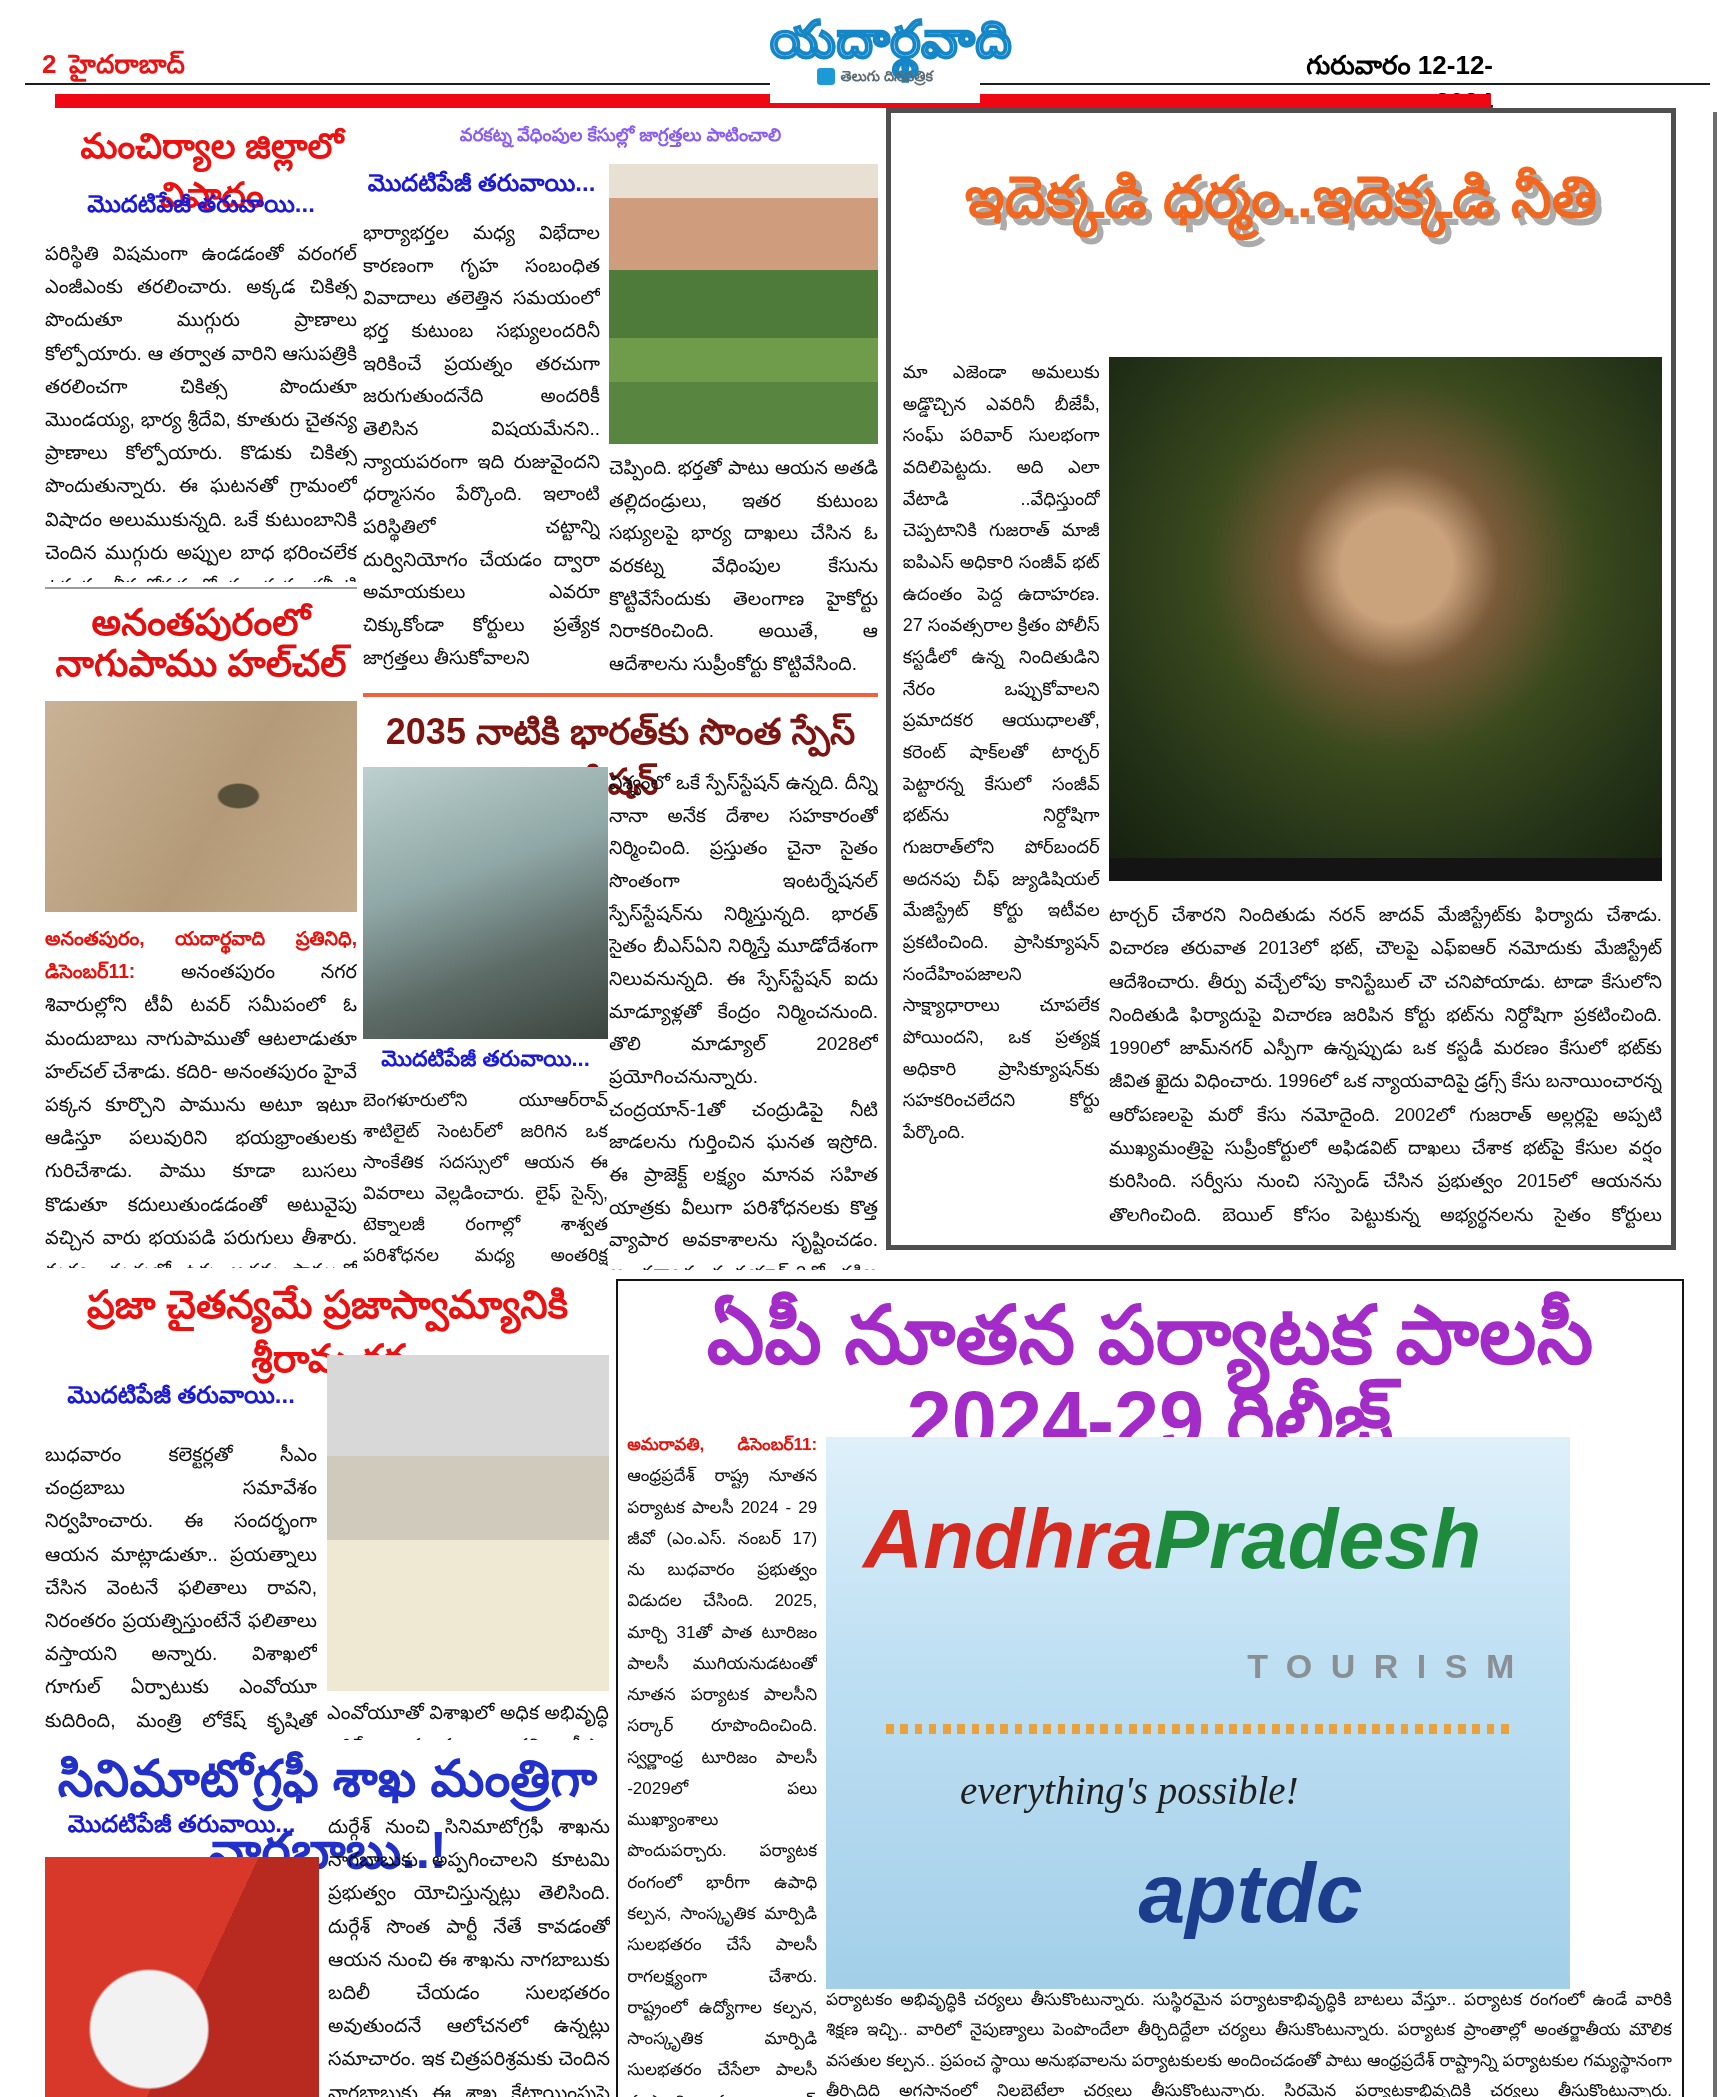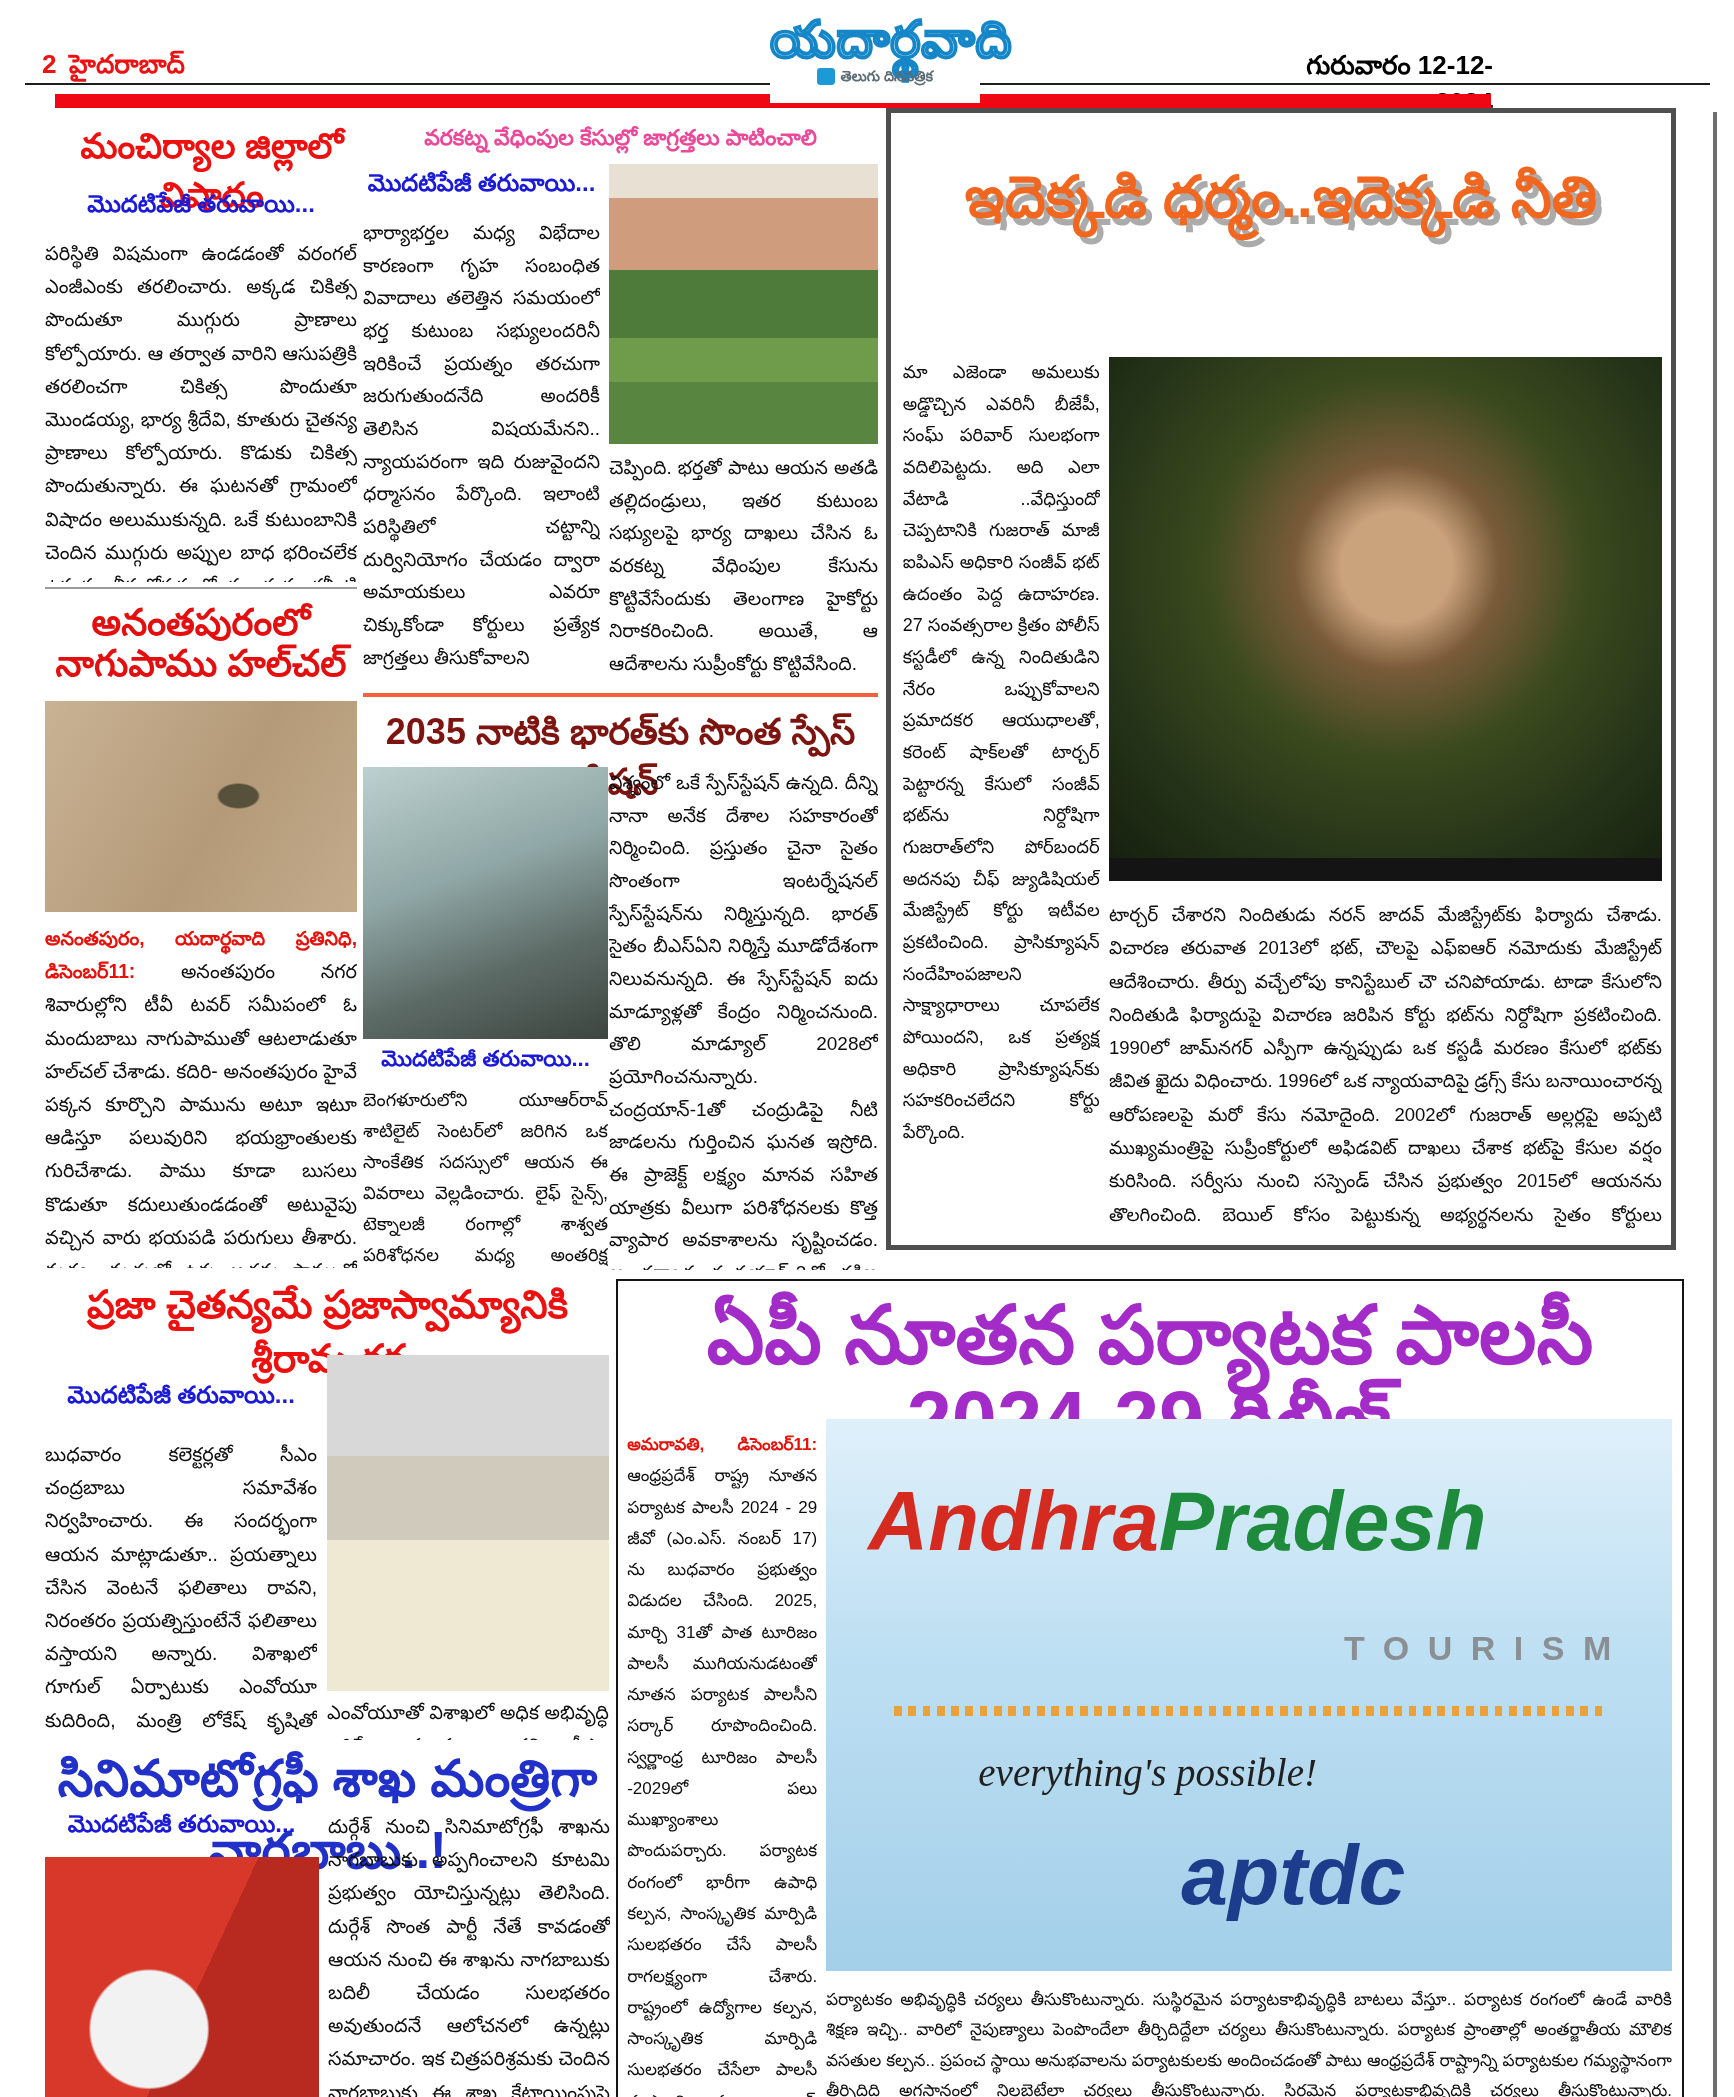--- a/index.html
+++ b/index.html
@@ -39,21 +39,21 @@
   #a-body{left:45px;top:237px;width:312px;height:345px}
   #a-div{left:45px;top:587px;width:312px;height:2.1px;background:#9c9c9c}
 
   #b-hl{left:45px;top:602px;width:312px;font-size:37px;font-weight:bold;color:#E50E0E;text-align:center;line-height:1.12}
   #b-photo{left:45px;top:701px;width:312px;height:211px;
         background:radial-gradient(ellipse at 62% 45%,#57513c 0 7%,rgba(0,0,0,0) 8%),
                    linear-gradient(120deg,#c9b295,#b49a78 55%,#c3ab8c)}
   #b-body{left:45px;top:922px;width:312px;height:346px}
 
   
-  #c-hl{left:363px;top:125px;width:515px;font-size:22px;font-weight:bold;color:#ec4899;text-align:center}
+  #c-hl{left:363px;top:125px;width:515px;font-size:18px;font-weight:bold;color:#8b5cf6;text-align:center}
   #c-sub{left:363px;top:169px;width:237px}
   #c-body-l{left:363px;top:217px;width:237px;height:470px;font-size:19px}
   #c-photo{left:609px;top:164px;width:269px;height:280px;
         background:linear-gradient(180deg,#e8e0d2 0 12%,#cf9d7e 12% 38%,#4e7a3a 38% 62%,#6f9c4a 62% 78%,#58853f 78%)}
   #c-body-r{left:609px;top:452px;width:269px;height:235px;font-size:19px}
   #c-div{left:363px;top:693px;width:515px;height:3.8px;background:#F2603C}
 
   #d-hl{left:363px;top:711px;width:515px;font-size:36px;font-weight:bold;color:#7D1410;text-align:center}
   #d-photo{left:363px;top:767px;width:245px;height:272px;
         background:linear-gradient(160deg,#bcd0cf,#8fa7a6 40%,#5d6b66 70%,#3c4540)}
@@ -75,21 +75,21 @@
   #g-photo{left:45px;top:1857px;width:274px;height:246px;
         background:radial-gradient(circle at 38% 70%,#f2f2f2 0 24%,rgba(0,0,0,0) 25%),
                    linear-gradient(115deg,#d8382a 0 55%,#b82a20 55%)}
   #g-body-r{left:328px;top:1810px;width:282px;height:396px}
 
   
   #tbox{left:616px;top:1279px;width:1068px;height:994px;border:2.5px solid #141414;
         border-bottom:7.6px solid #8e8e8e;box-sizing:border-box;background:#fff}
   #t-hl{position:absolute;left:0;top:11.7px;width:100%;text-align:center;font-size:81px;font-weight:bold;color:#A32CC8;line-height:1.05}
   #t-left{position:absolute;left:9.2px;top:148px;width:190px;height:817px;font-size:17px;line-height:1.84;text-align:justify;overflow:hidden}
-  #t-img{position:absolute;left:208px;top:138px;width:846px;height:552px;
+  #t-img{position:absolute;left:208px;top:156px;width:744px;height:552px;
         background:linear-gradient(180deg,#dff0fa,#bfe0f3 40%,#a3cfe9)}
   #t-img .ap-line{position:absolute;left:5%;top:10%;width:92%;font-size:83px;font-style:italic;font-weight:bold;white-space:nowrap}
   #t-img .ap-andhra{color:#D42A20}
   #t-img .ap-pradesh{color:#1E8A3C}
   #t-tourism{position:absolute;right:5%;top:38%;font-size:34px;letter-spacing:18.5px;color:#8a8f94;font-weight:bold}
   #t-zig{position:absolute;left:8%;top:52%;width:84%;height:10px;
         background:repeating-linear-gradient(90deg,#E8A13C 0 7.6px,rgba(0,0,0,0) 7.6px 14.3px)}
   #t-slogan{position:absolute;left:18%;top:60%;font-size:39px;font-style:italic;color:#202020;
         font-family:"Liberation Serif","DejaVu Serif",serif}
   #t-aptdc{position:absolute;left:42%;top:74%;font-size:84px;font-style:italic;font-weight:bold;color:#1C3C8C}

